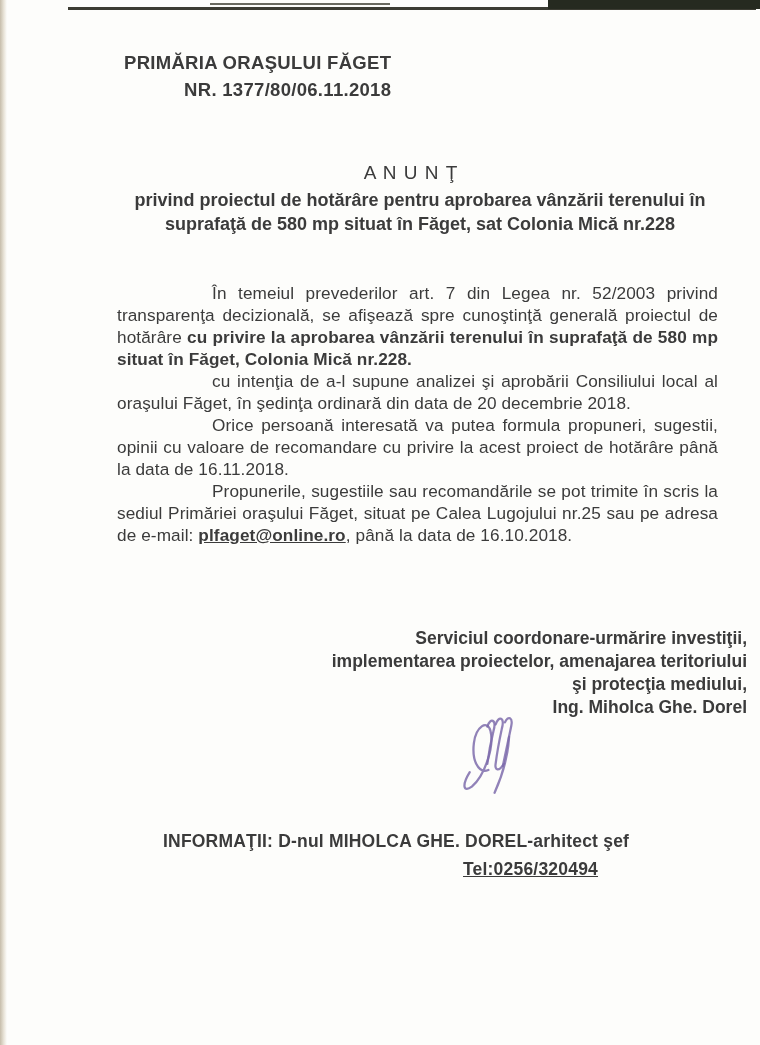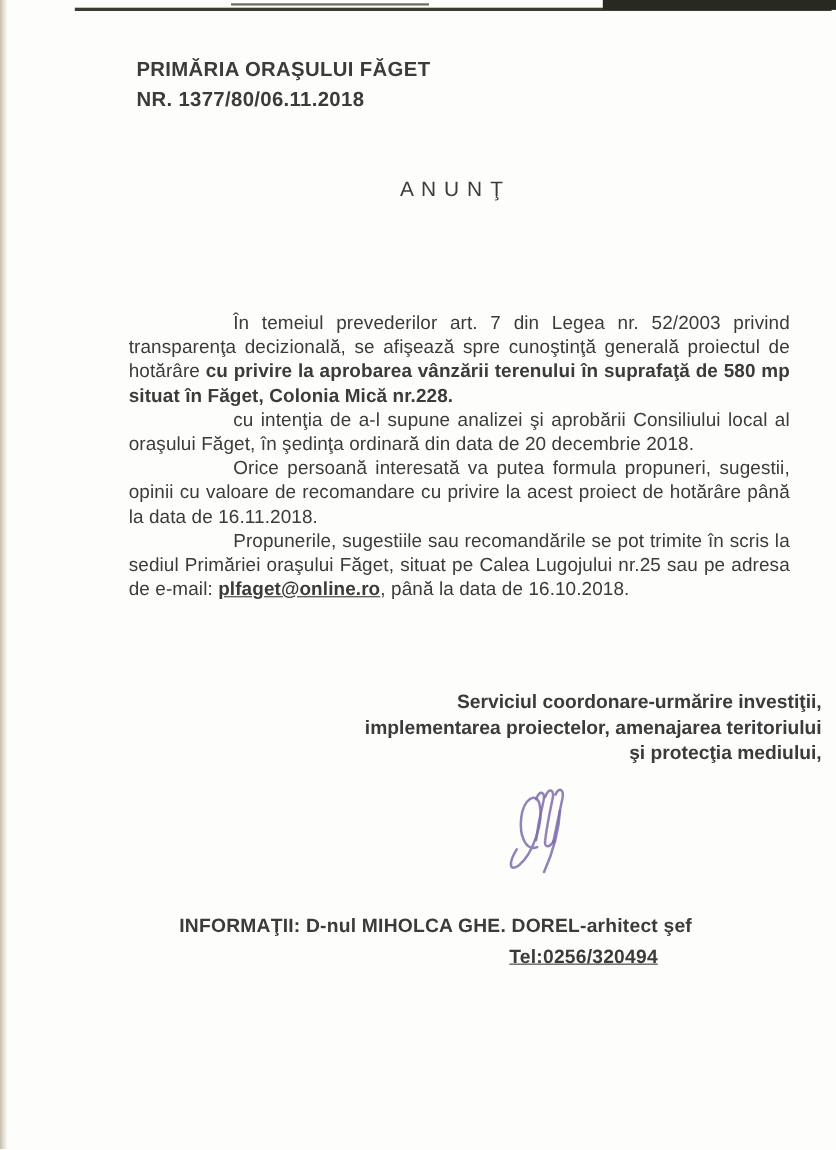--- a/index.html
+++ b/index.html
@@ -10,21 +10,21 @@
     font-family:"Liberation Sans","DejaVu Sans",sans-serif;
     color:#3b3b3b;
   }
   
   .edge-left{position:absolute;left:0;top:0;bottom:0;width:7px;
     background:linear-gradient(to right,#c6bdab,#e9e4d8 55%,rgba(253,253,251,0));}
   .edge-top-line{position:absolute;top:7px;left:68px;right:4px;height:3px;background:#3c3c33;}
   .edge-top-right{position:absolute;top:0;left:548px;right:0;height:9px;background:#262a20;}
   .edge-top-mid{position:absolute;top:3px;left:210px;width:180px;height:2px;background:#6a6a60;}
 
-  .header{position:absolute;left:124px;top:49px;font-weight:bold;font-size:18.5px;line-height:27px;letter-spacing:.3px;}
+  .header{position:absolute;left:124px;top:49px;font-weight:bold;font-size:18.5px;line-height:27px;letter-spacing:.3px;text-align:right;}
   .title{position:absolute;top:162px;left:62px;width:698px;text-align:center;font-weight:normal;font-size:19px;letter-spacing:1px;}
   .subtitle{position:absolute;top:189px;left:112px;width:616px;text-align:center;font-weight:bold;font-size:18px;line-height:23.5px;}
 
   .bodytext{position:absolute;top:282px;left:117px;width:601px;font-size:17.2px;line-height:22px;text-align:justify;letter-spacing:.1px;}
   .bodytext p{margin:0;text-indent:95px;}
   .b{font-weight:bold;margin-top:14px;}
   .u{text-decoration:underline;}
 
   .sig-block{position:absolute;top:627px;left:147px;width:600px;text-align:right;font-weight:bold;font-size:17.5px;line-height:23px;}
 
@@ -43,32 +43,37 @@
   <div class="edge-top-line"></div>
   <div class="edge-top-right"></div>
   <div class="edge-top-mid"></div>
 
   <div class="header">
     <div>PRIMĂRIA ORAŞULUI FĂGET</div>
     <div>NR. 1377/80/06.11.2018</div>
   </div>
 
   <div class="title">A N U N Ţ</div>
+  <div class="subtitle">
+    <div>privind proiectul de hotărâre pentru aprobarea vânzării terenului  în</div>
+    <div>suprafaţă de 580 mp situat în Făget, sat Colonia Mică nr.228</div>
+  </div>
 
   <div class="bodytext">
     <p><span>În temeiul prevederilor art. 7 din Legea nr. 52/2003 privind transparenţa decizională, se afişează spre cunoştinţă generală proiectul de hotărâre </span><span class="b">cu privire la aprobarea vânzării terenului  în  suprafaţă de 580 mp situat în Făget, Colonia Mică nr.228.</span></p>
     <p><span>cu intenţia de a-l supune analizei şi aprobării Consiliului local al oraşului Făget, în şedinţa ordinară din data de 20 decembrie 2018.</span></p>
     <p><span>Orice persoană  interesată  va putea formula propuneri, sugestii, opinii cu valoare de recomandare cu privire la acest proiect de hotărâre până la data de 16.11.2018.</span></p>
     <p><span>Propunerile, sugestiile sau recomandările se pot trimite în scris la sediul Primăriei oraşului Făget, situat pe Calea Lugojului nr.25 sau pe adresa de e-mail: </span><span class="b u">plfaget@online.ro</span><span>, până la data de 16.10.2018.</span></p>
   </div>
 
   <div class="sig-block">
     <div>Serviciul coordonare-urmărire investiţii,</div>
     <div>implementarea proiectelor, amenajarea teritoriului</div>
     <div>şi protecţia mediului,</div>
+    <div>Ing. Miholca Ghe. Dorel</div>
   </div>
 
   <svg class="signature" viewBox="0 0 75 85" aria-hidden="true">
     <path d="M16,60 C8,73 10,80 18,74 C30,64 40,36 36,20 C33,9 22,16 20,32 C18,48 24,62 34,58"></path>
     <path d="M33,16 C36,7 42,9 39,20 C36,32 34,44 33,52"></path>
     <path d="M41,14 C44,5 50,7 47,18 C44,32 42,44 41,52 C40,58 44,60 49,52"></path>
     <path d="M50,12 C53,5 58,7 56,16 C53,30 50,44 48,54"></path>
     <path d="M54,26 C53,44 48,62 40,80"></path>
   </svg>
 

